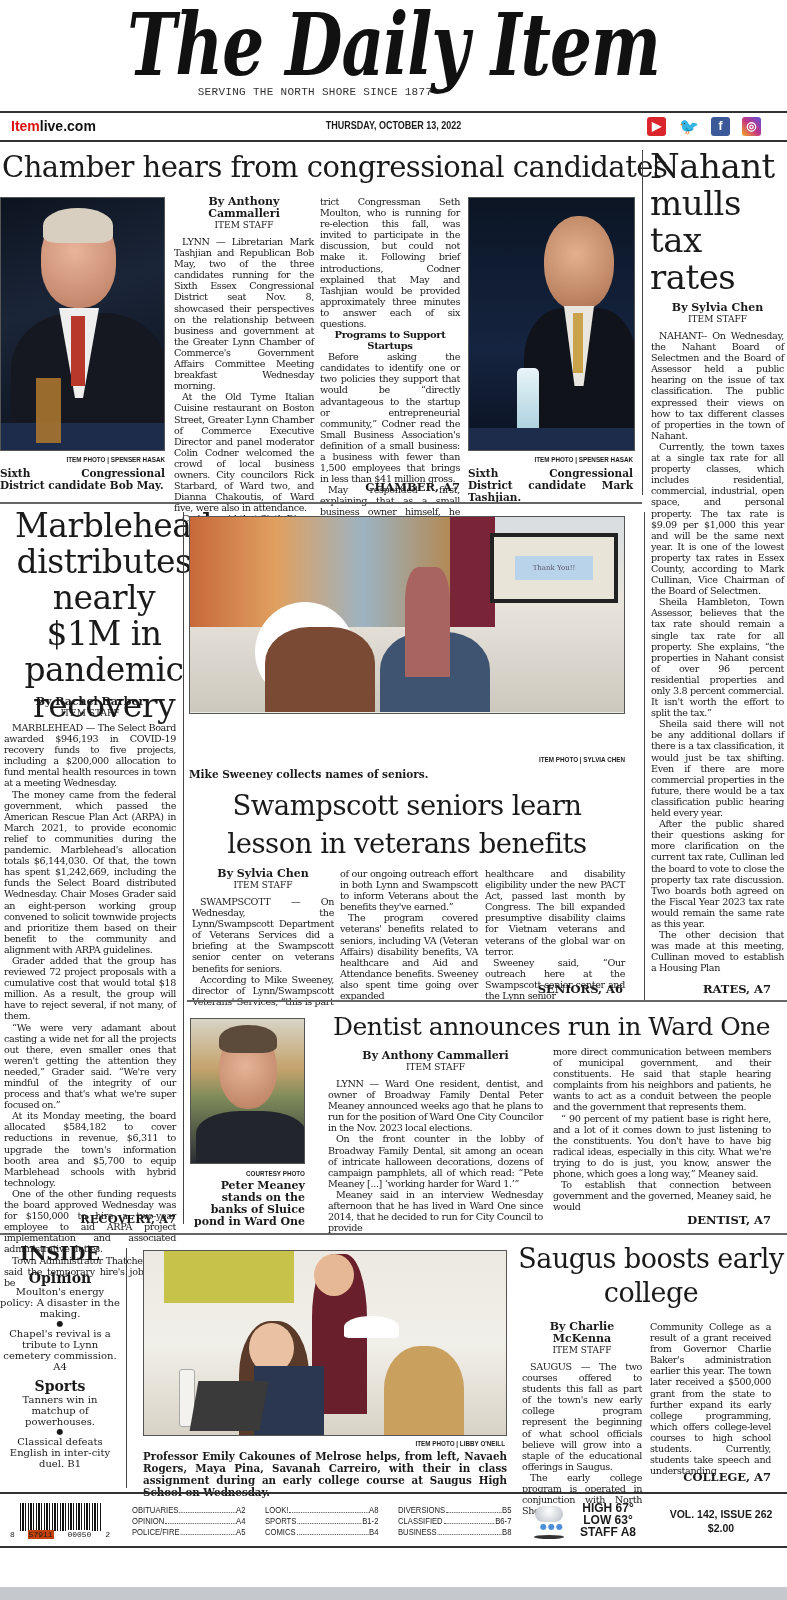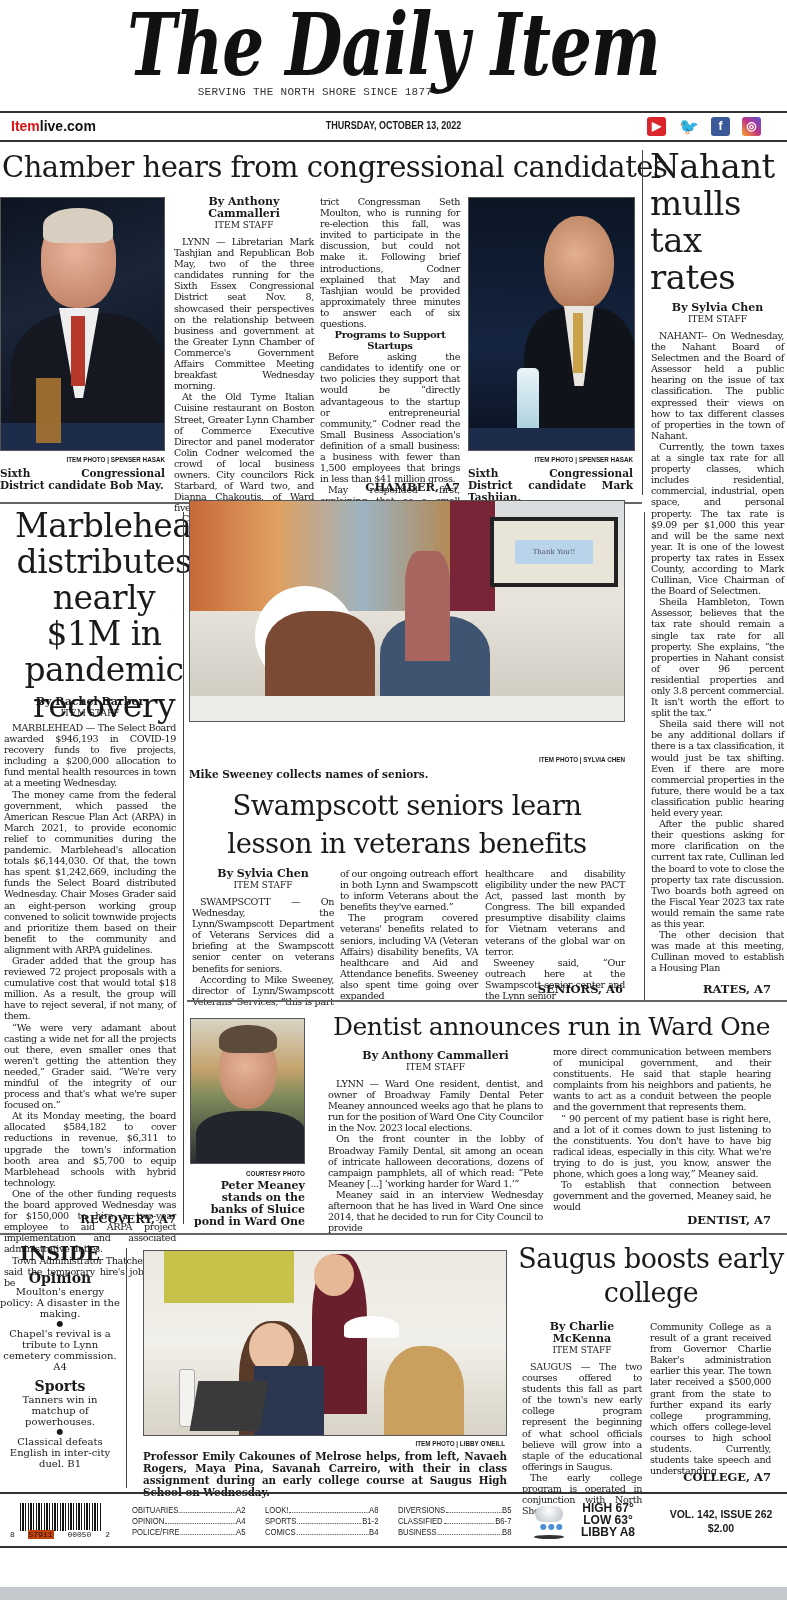--- a/index.html
+++ b/index.html
@@ -122,21 +122,21 @@
       <p>Grader added that the group has reviewed 72 project proposals with a cumulative cost that would total $18 million. As a result, the group will have to reject several, if not many, of them.</p>
       <p>“We were very adamant about casting a wide net for all the projects out there, even smaller ones that weren't getting the attention they needed,” Grader said. “We're very mindful of the integrity of our process and that's what we're super focused on.”</p>
       <p>At its Monday meeting, the board allocated $584,182 to cover reductions in revenue, $6,311 to upgrade the town's information booth area and $5,700 to equip Marblehead schools with hybrid technology.</p>
       <p>One of the other funding requests the board approved Wednesday was for $150,000 to hire a two-year employee to aid ARPA project implementation and associated administrative duties.</p>
       <p>Town Administrator Thatcher Kezer said the temporary hire's job would be</p>
   </div>
 </div>
 <div class="abs jump" style="left:4px;top:1212px;width:172px">RECOVERY, A7</div>
 <div class="vr" style="left:183px;top:512px;height:712px"></div>
 
-<div class="photo" style="left:189px;top:500px;width:436px;height:222px;background:linear-gradient(180deg,#d8dde0 0%,#e8e4dc 45%,#cdc8be 100%)">
+<div class="photo" style="left:189px;top:516px;width:436px;height:198px;background:linear-gradient(180deg,#d8dde0 0%,#e8e4dc 45%,#cdc8be 100%)">
   <div style="position:absolute;left:0;top:0;width:260px;height:110px;background:linear-gradient(90deg,#c7693a,#e0a060,#9cb3c2,#b38a55)"></div>
   <div style="position:absolute;left:260px;top:0;width:45px;height:110px;background:#7a2438"></div>
   <div style="position:absolute;left:300px;top:16px;width:128px;height:70px;background:#222;padding:4px">
     <div style="width:100%;height:100%;background:#e9e4d8;display:flex;align-items:center;justify-content:center">
         <span style="background:#b8d3ea;font-size:7px;padding:8px 18px;color:#556">Thank You!!</span>
       </div>
   </div>
   <div style="position:absolute;left:65px;top:85px;width:100px;height:100px;background:#fff;border-radius:50%"></div>
   <div style="position:absolute;left:75px;top:110px;width:110px;height:90px;background:#7b4a35;border-radius:40% 40% 0 0"></div>
   <div style="position:absolute;left:190px;top:115px;width:110px;height:95px;background:#3f5470;border-radius:40% 40% 0 0"></div>
@@ -294,20 +294,20 @@
     </div>
 </div>
 <div class="abs" style="left:532px;top:1502px;width:34px;height:38px">
   <div style="position:absolute;left:3px;top:4px;width:28px;height:16px;border-radius:10px;background:radial-gradient(circle at 50% 30%,#fff,#b8bec6)"></div>
   <div style="position:absolute;left:8px;top:20px;width:18px;height:10px;color:#4a8fd8;font-size:8px;letter-spacing:1px">●●●</div>
   <div style="position:absolute;left:2px;top:33px;width:30px;height:4px;border-radius:50%;background:#333"></div>
 </div>
 <div class="abs" style="left:578px;top:1502px;width:60px;font-family:'Liberation Sans',sans-serif;font-weight:bold;font-size:12px;line-height:12px;text-align:center">
   <div>HIGH 67°</div>
   <div>LOW 63°</div>
-  <div>LIBBY A8</div>
+  <div>STAFF A8</div>
 </div>
 <div class="abs" style="left:655px;top:1507px;width:132px;font-family:'Liberation Sans',sans-serif;font-weight:bold;font-size:10.5px;line-height:14px;text-align:center">
   <div>VOL. 142, ISSUE 262</div>
   <div>$2.00</div>
 </div>
 <div class="rule" style="left:0;top:1546px;width:787px;height:2px;background:#333"></div>
 <div class="abs" style="left:0;top:1587px;width:787px;height:13px;background:#c5c9cd"></div>
 
 </body></html>

